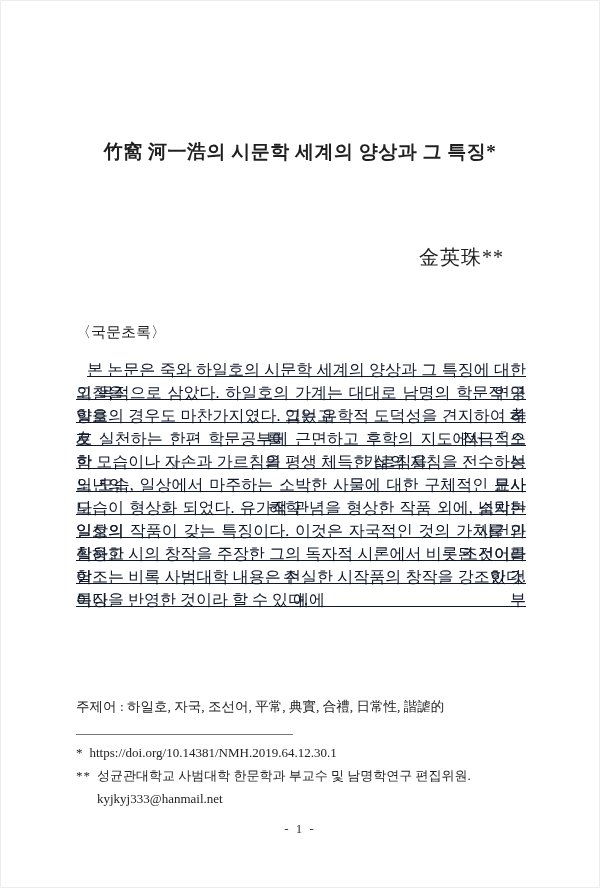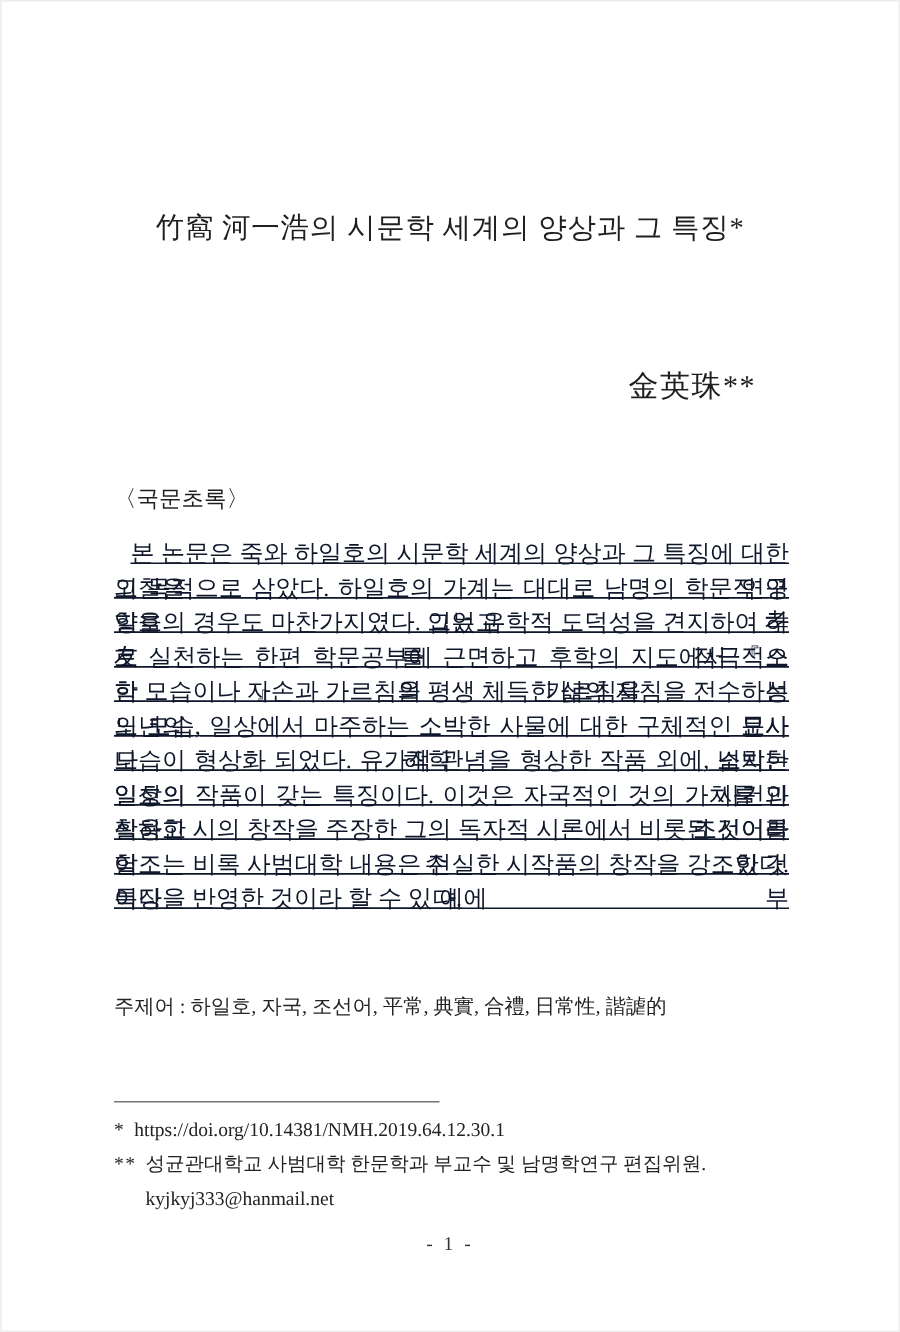--- a/index.html
+++ b/index.html
@@ -18,21 +18,21 @@
     color: #1f1f1f;
     overflow: hidden;
   }
   .title {
     position: absolute;
     top: 138px;
     left: 0;
     width: 100%;
     text-align: center;
     font-size: 19px;
-    font-weight: 400;
+    font-weight: 700;
     letter-spacing: 0.5px;
   }
   .author {
     position: absolute;
     top: 243px;
     right: 95px;
     font-size: 20px;
     letter-spacing: 1px;
   }
   .abstract-heading {
@@ -59,21 +59,21 @@
   }
   .abstract-line.first {
     text-indent: 11px;
   }
   .abstract-line.last {
     text-align: right;
     text-align-last: left;
   }
   .keywords {
     position: absolute;
-    top: 661px;
+    top: 697px;
     left: 75px;
     width: 450px;
     font-size: 13.5px;
     color: #222222;
   }
   .footnote-rule {
     position: absolute;
     top: 733px;
     left: 75px;
     width: 217px;

